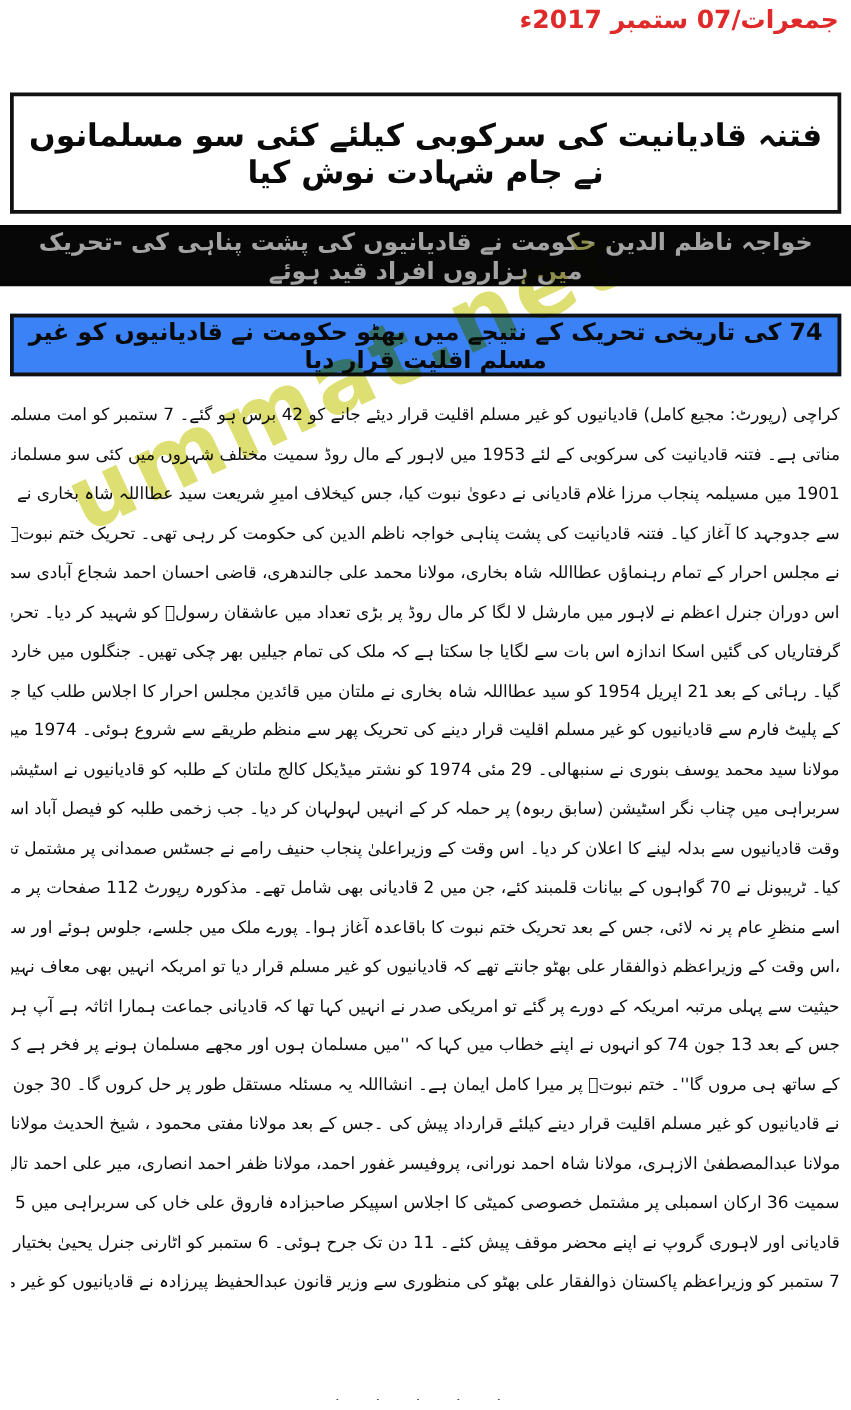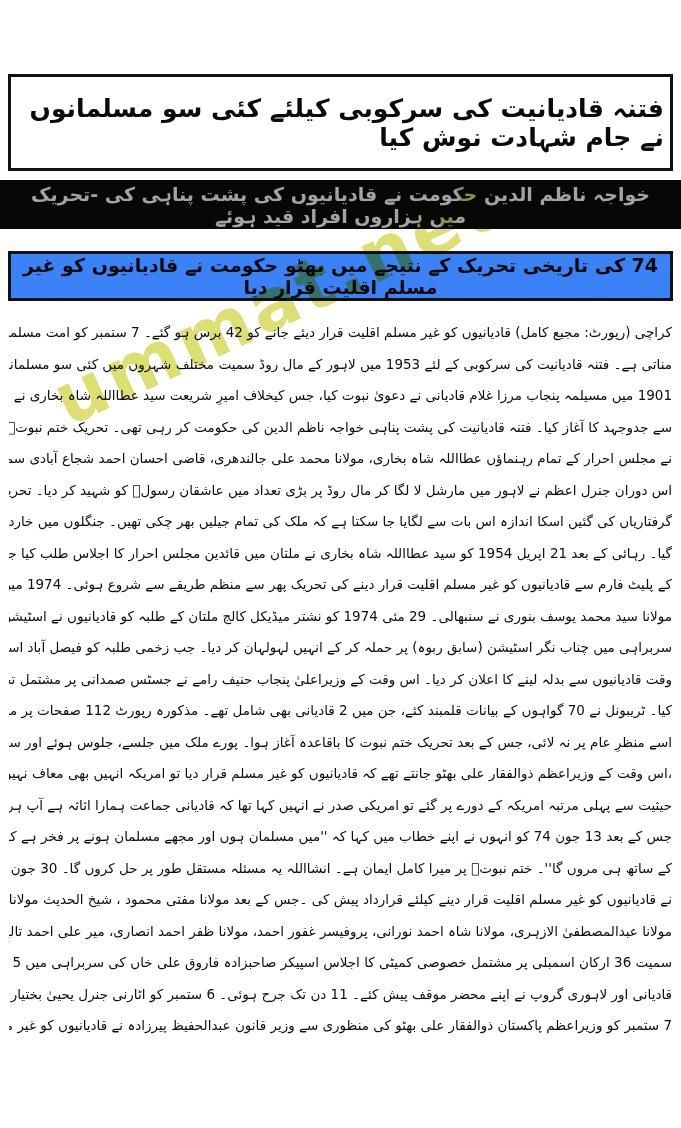--- a/index.html
+++ b/index.html
@@ -13,21 +13,21 @@
     direction:rtl;
   }
   .pub-line{
     position:absolute;top:43px;right:10px;left:10px;
     text-align:right;font-size:16px;font-weight:bold;color:#111111;
   }
   .headline-box{
     position:absolute;top:74px;left:8px;right:8px;height:97px;
     border:3px solid #111111;background:#ffffff;
     display:flex;align-items:center;justify-content:center;
-    font-size:25px;font-weight:bold;color:#0a0a0a;text-align:right;
+    font-size:25px;font-weight:bold;color:#0a0a0a;text-align:center;
     padding:0 6px;box-sizing:border-box;
   }
   .band{
     position:absolute;top:180px;left:0;right:0;height:49px;
     background:#070707;color:#a3a3a3;
     display:flex;align-items:center;justify-content:center;
     font-size:19px;font-weight:bold;text-align:center;
     padding:0 10px;box-sizing:border-box;
   }
   .box2{
@@ -60,20 +60,21 @@
     position:absolute;top:1110px;left:0;right:0;height:10px;
     overflow:hidden;text-align:center;font-size:13px;
     letter-spacing:12px;color:#444444;direction:ltr;
   }
 </style>
 </head>
 <body>
 
 <div class="page">
 
+  <div class="date-line">جمعرات/07 ستمبر 2017ء</div>
 
 
   <div class="headline-box">فتنہ قادیانیت کی سرکوبی کیلئے کئی سو مسلمانوں نے جام شہادت نوش کیا</div>
 
   <div class="band">خواجہ ناظم الدین حکومت نے قادیانیوں کی پشت پناہی کی -تحریک میں ہزاروں افراد قید ہوئے</div>
 
   <div class="box2">74 کی تاریخی تحریک کے نتیجے میں بھٹو حکومت نے قادیانیوں کو غیر مسلم اقلیت قرار دیا</div>
 
   <div class="body-text">
       <div class="line">کراچی (رپورٹ: مجیع کامل) قادیانیوں کو غیر مسلم اقلیت قرار دیئے جانے کو 42 برس ہو گئے۔ 7 ستمبر کو امت مسلمہ یوم دفاع ختم نبوتؐ کے طور پر</div>

